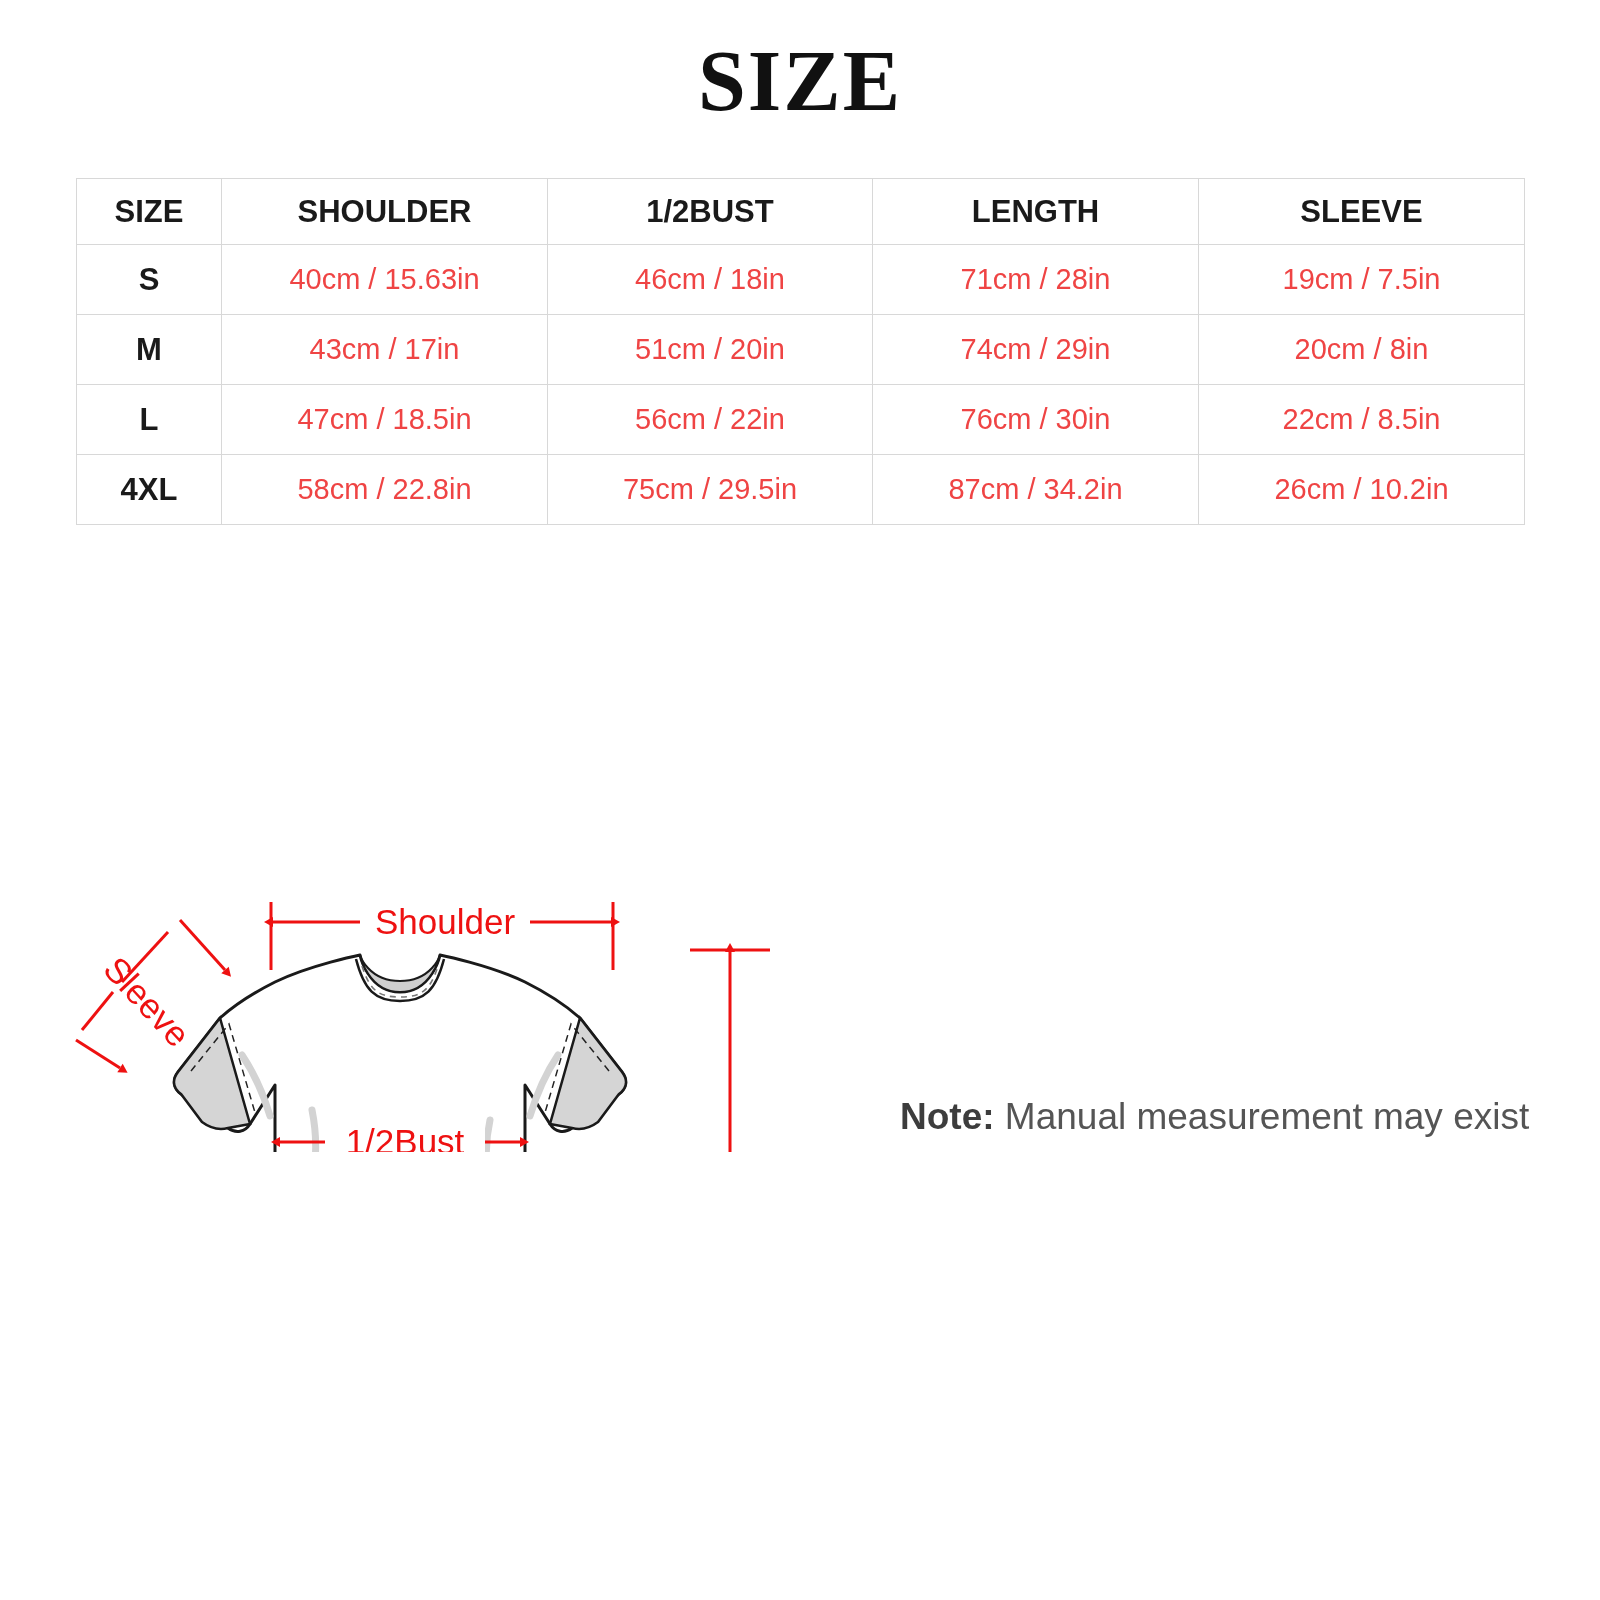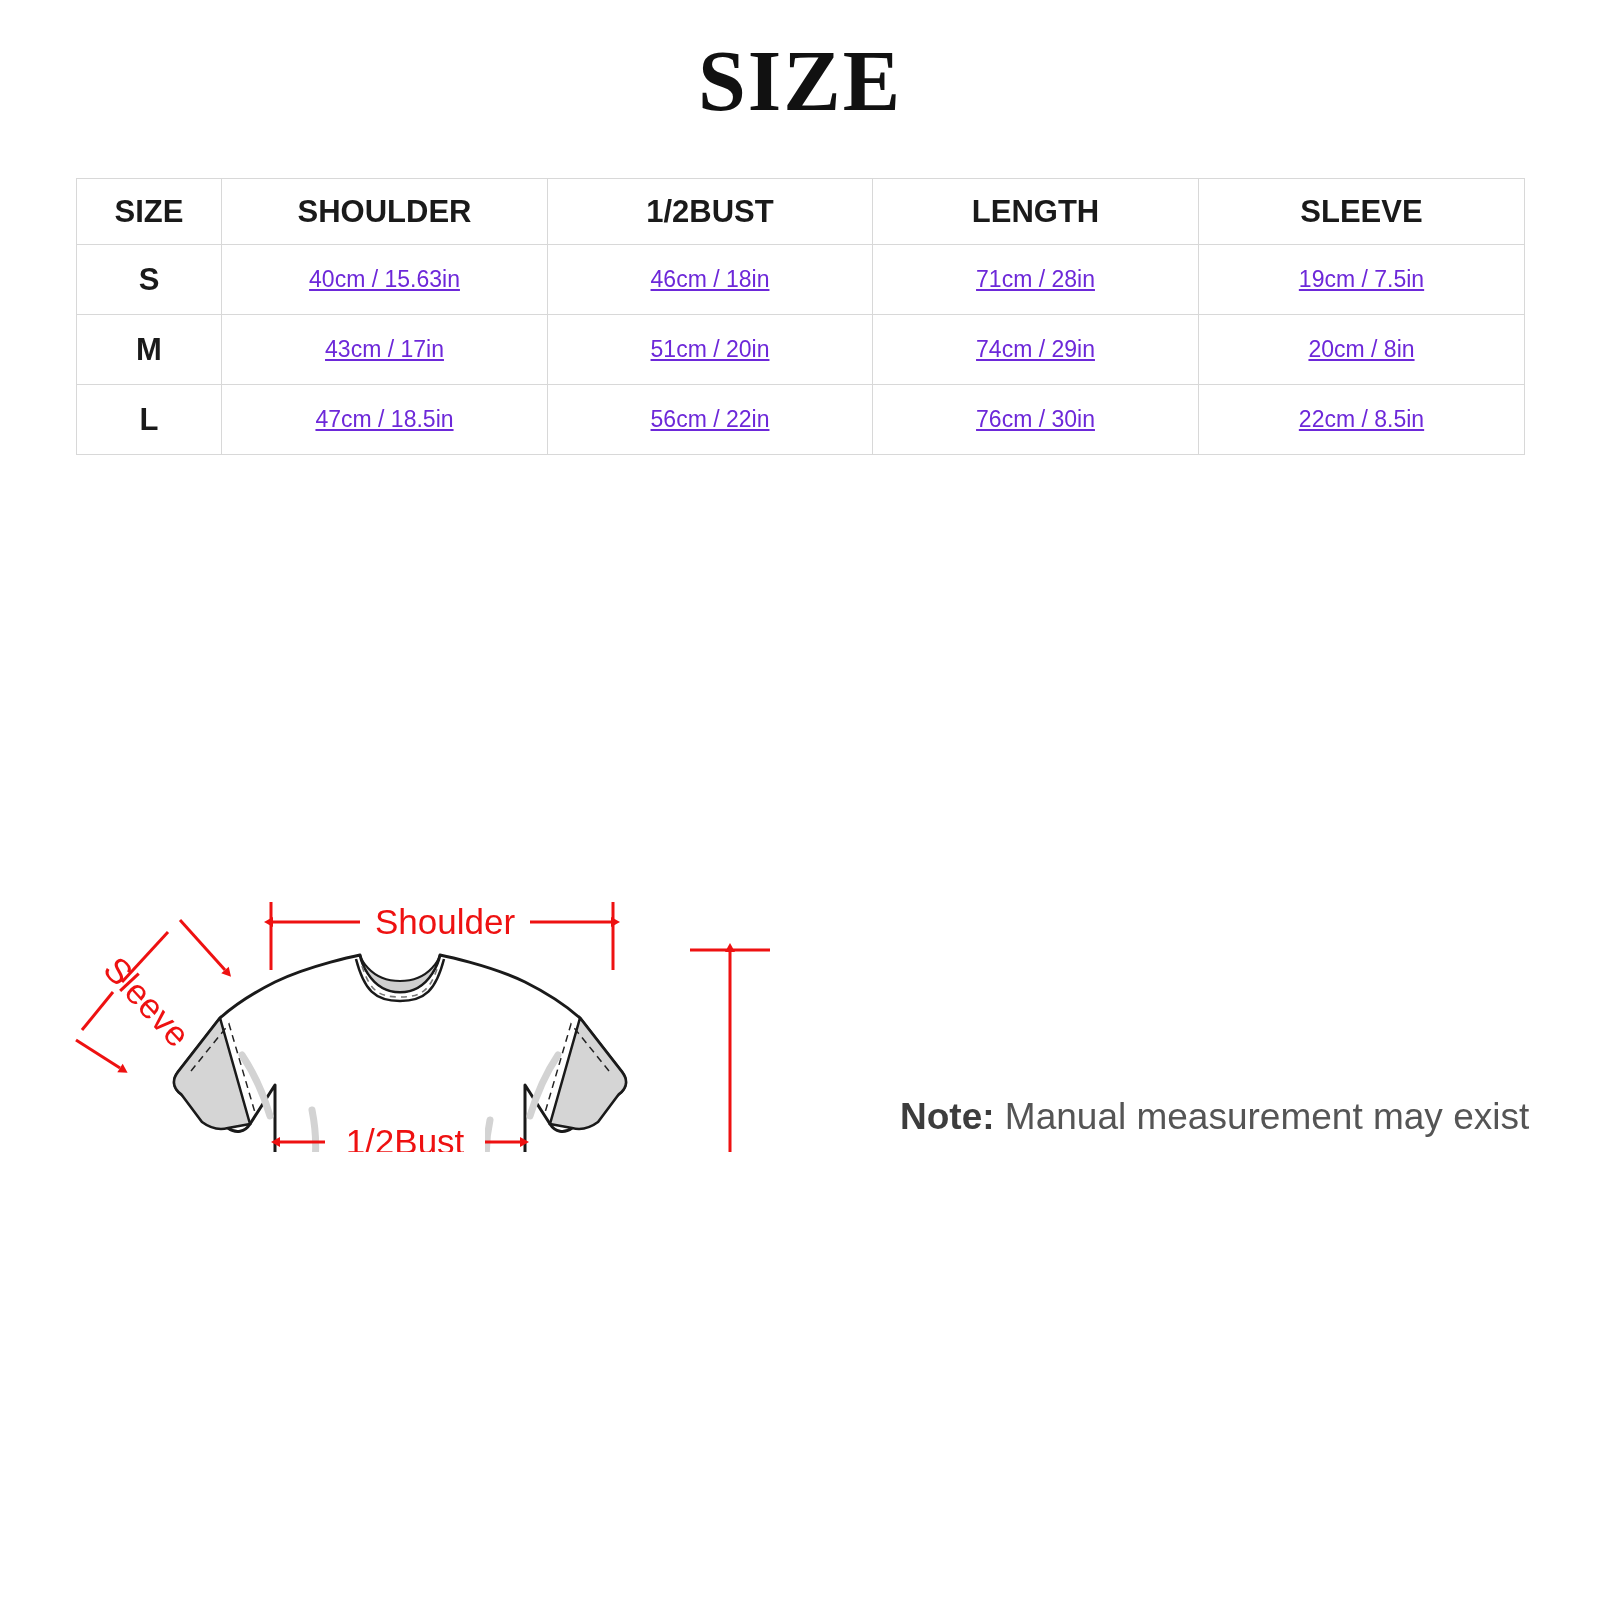--- a/index.html
+++ b/index.html
@@ -57,24 +57,23 @@
     font-weight: bold;
     color: #1a1a1a;
     height: 66px;
   }
   table.size-table td.size-cell {
     font-size: 31px;
     font-weight: bold;
     color: #1a1a1a;
   }
   table.size-table td.val {
-    font-size: 23px;
+    font-size: 29px;
     font-weight: normal;
-    color: #6d28d9;
-    text-decoration: underline;
+    color: #ef4444;
   }
   col.c-size { width: 145px; }
   col.c-sh  { width: 326px; }
   col.c-bu  { width: 325px; }
   col.c-le  { width: 326px; }
   col.c-sl  { width: 326px; }
 
   
   .diagram {
     position: absolute;
@@ -139,20 +138,27 @@
           <td class="val">51cm / 20in</td>
           <td class="val">74cm / 29in</td>
           <td class="val">20cm / 8in</td>
         </tr>
         <tr>
           <td class="size-cell">L</td>
           <td class="val">47cm / 18.5in</td>
           <td class="val">56cm / 22in</td>
           <td class="val">76cm / 30in</td>
           <td class="val">22cm / 8.5in</td>
+        </tr>
+        <tr>
+          <td class="size-cell">4XL</td>
+          <td class="val">58cm / 22.8in</td>
+          <td class="val">75cm / 29.5in</td>
+          <td class="val">87cm / 34.2in</td>
+          <td class="val">26cm / 10.2in</td>
         </tr>
       </tbody>
     </table>
   </div>
 
   <div class="diagram">
     <svg width="840" height="700" viewBox="0 0 840 700" xmlns="http://www.w3.org/2000/svg">
       <defs>
         <marker id="arrL" markerWidth="12" markerHeight="12" refX="10" refY="6" orient="auto" markerUnits="userSpaceOnUse">
           <path d="M10,1 L1,6 L10,11 z" fill="#ee1111"></path>

